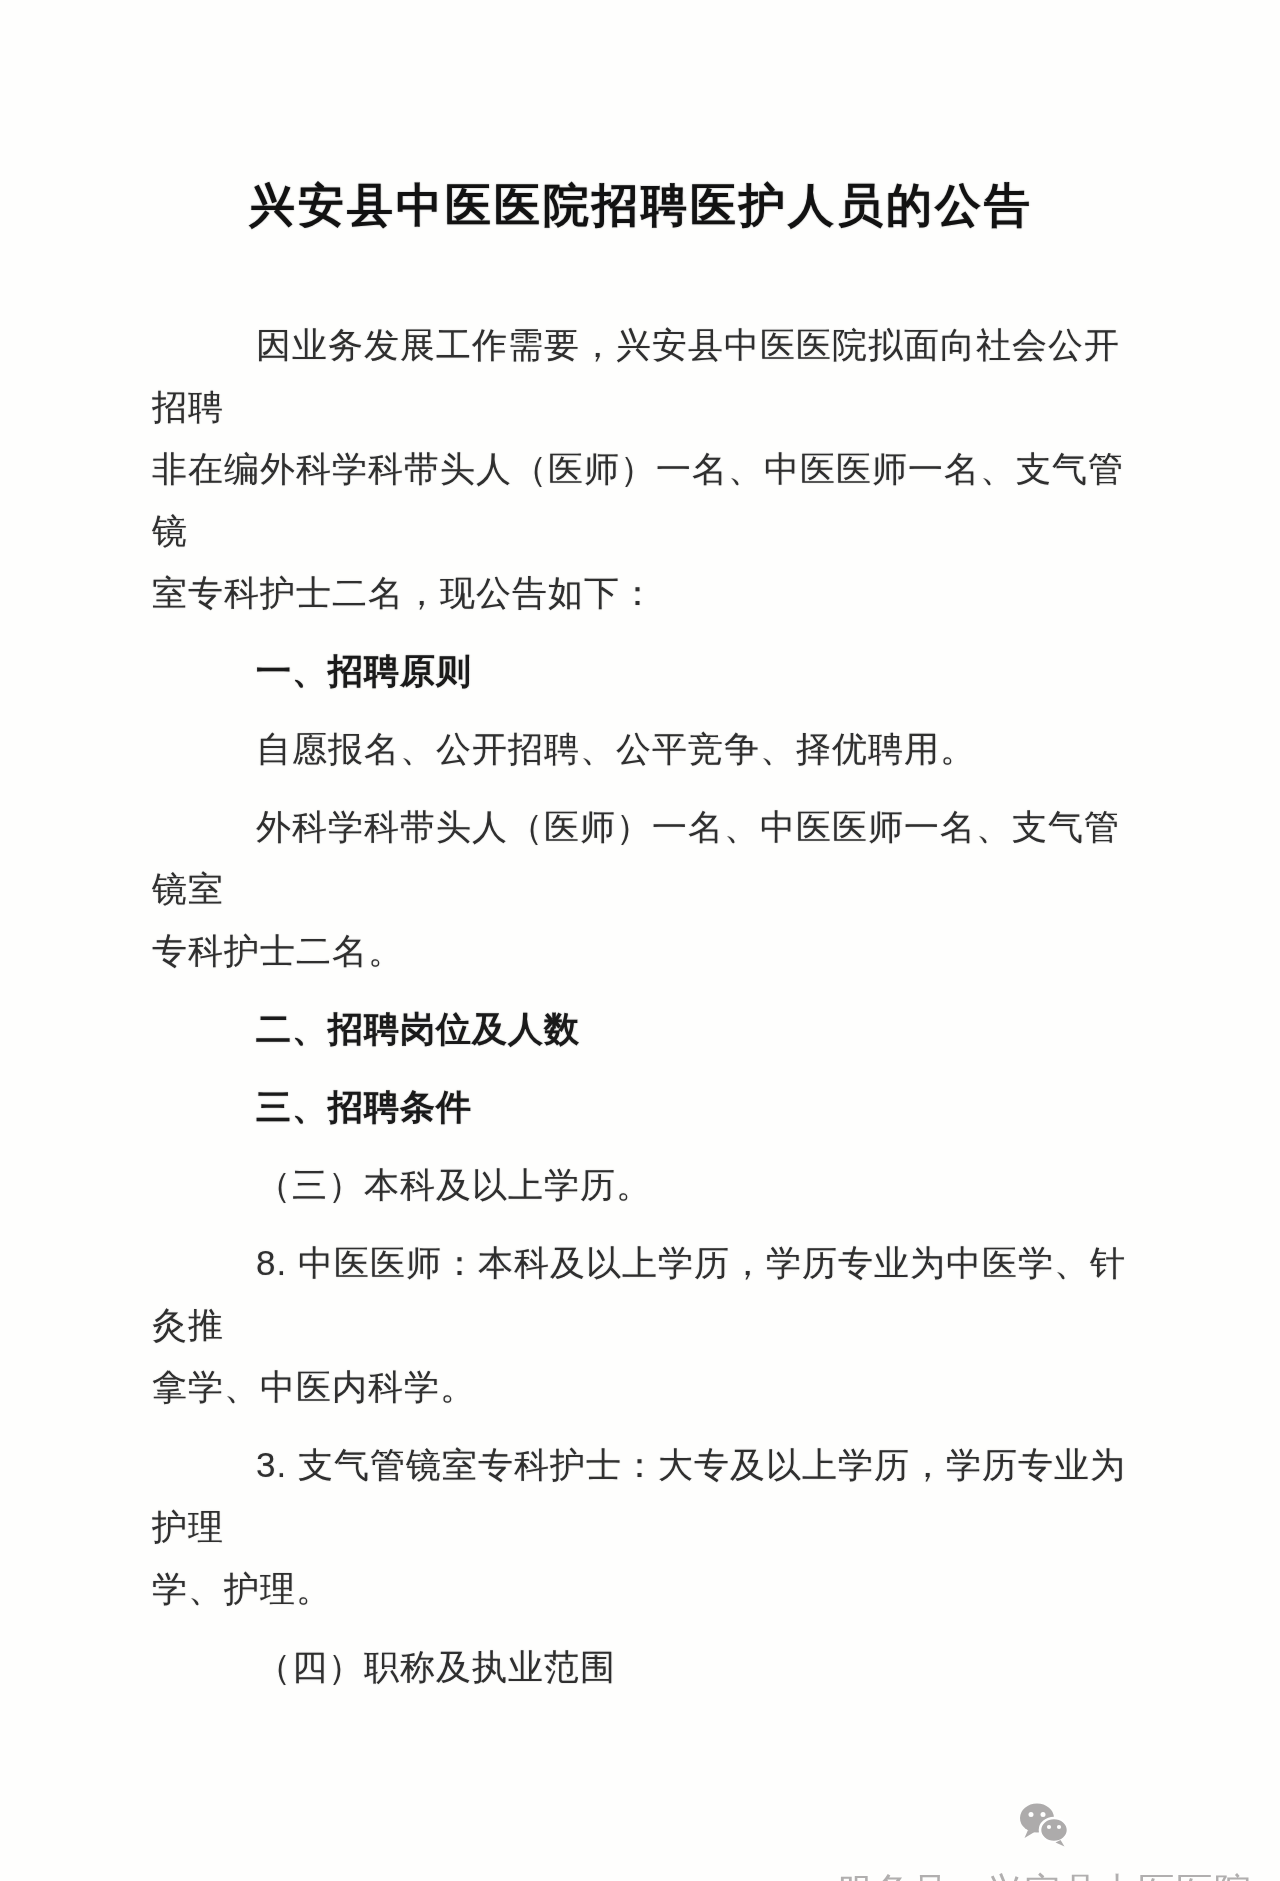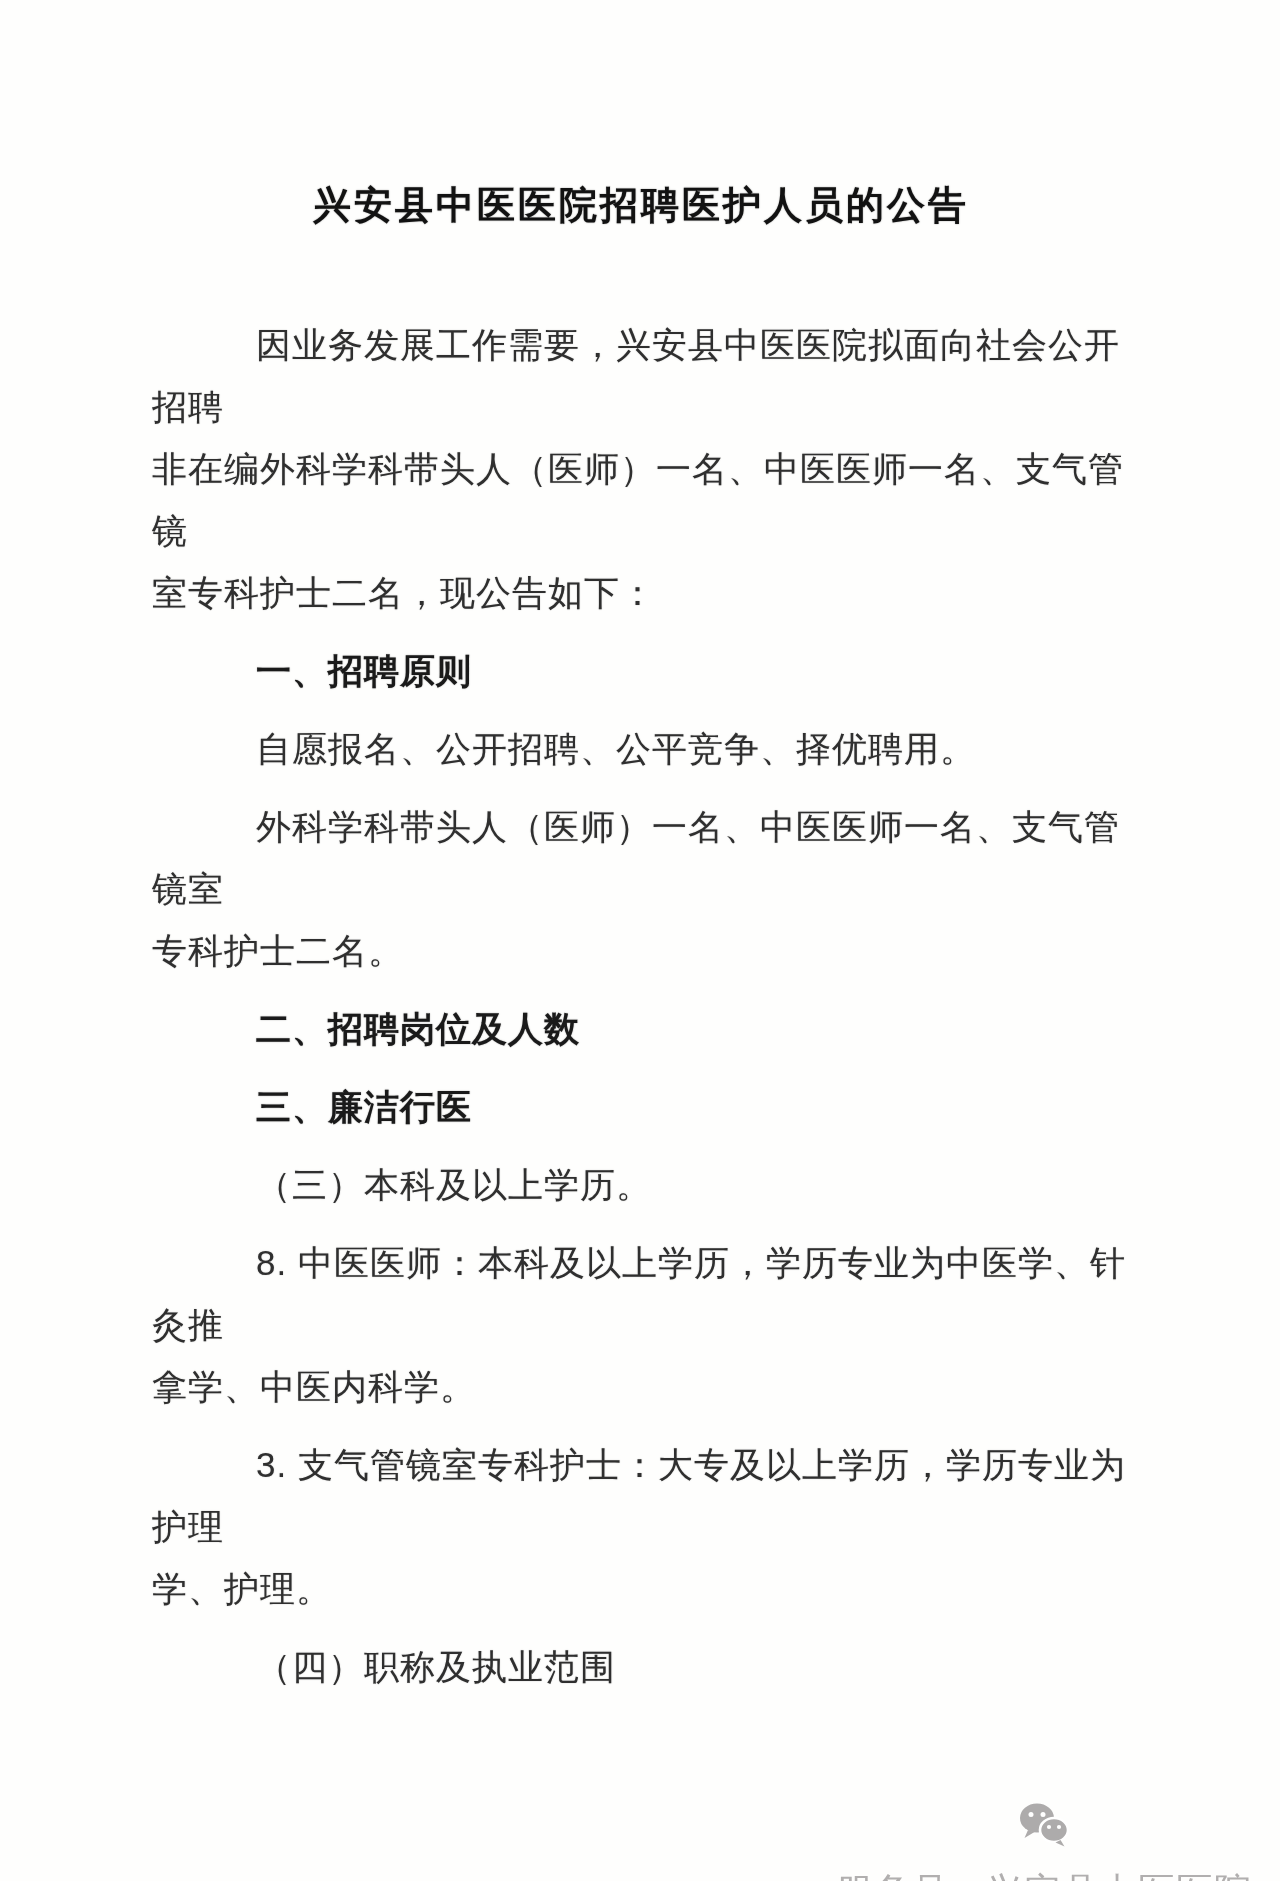--- a/index.html
+++ b/index.html
@@ -13,21 +13,21 @@
     height: 1881px;
     background: #fefefd;
     overflow: hidden;
     font-family: "Liberation Sans", sans-serif;
     box-sizing: border-box;
     padding: 180px 134px 0 136px;
   }
   .doc-title {
     margin: 0 0 84px 0;
     text-align: center;
-    font-size: 38px;
+    font-size: 46px;
     line-height: 50px;
     font-weight: 700;
     letter-spacing: 3px;
     color: #121212;
     text-shadow: 0 0 1.5px rgba(0,0,0,0.45);
   }
   .doc-body {
     width: 1010px;
   }
   .para {
@@ -72,21 +72,21 @@
 
   <section class="doc-body">
       <p class="para">因业务发展工作需要，兴安县中医医院拟面向社会公开招聘
 非在编外科学科带头人（医师）一名、中医医师一名、支气管镜
 室专科护士二名，现公告如下：</p>
       <p class="para heading">一、招聘原则</p>
       <p class="para">自愿报名、公开招聘、公平竞争、择优聘用。</p>
       <p class="para">外科学科带头人（医师）一名、中医医师一名、支气管镜室
 专科护士二名。</p>
       <p class="para heading">二、招聘岗位及人数</p>
-      <p class="para heading">三、廉洁行医</p>
+      <p class="para heading">三、招聘条件</p>
       <p class="para">（三）本科及以上学历。</p>
       <p class="para">8. 中医医师：本科及以上学历，学历专业为中医学、针灸推
 拿学、中医内科学。</p>
       <p class="para">3. 支气管镜室专科护士：大专及以上学历，学历专业为护理
 学、护理。</p>
       <p class="para">（四）职称及执业范围</p>
     </section>
 
   <div class="watermark">
     <svg class="wechat-icon" width="54" height="46" viewBox="0 0 54 46" aria-hidden="true">

